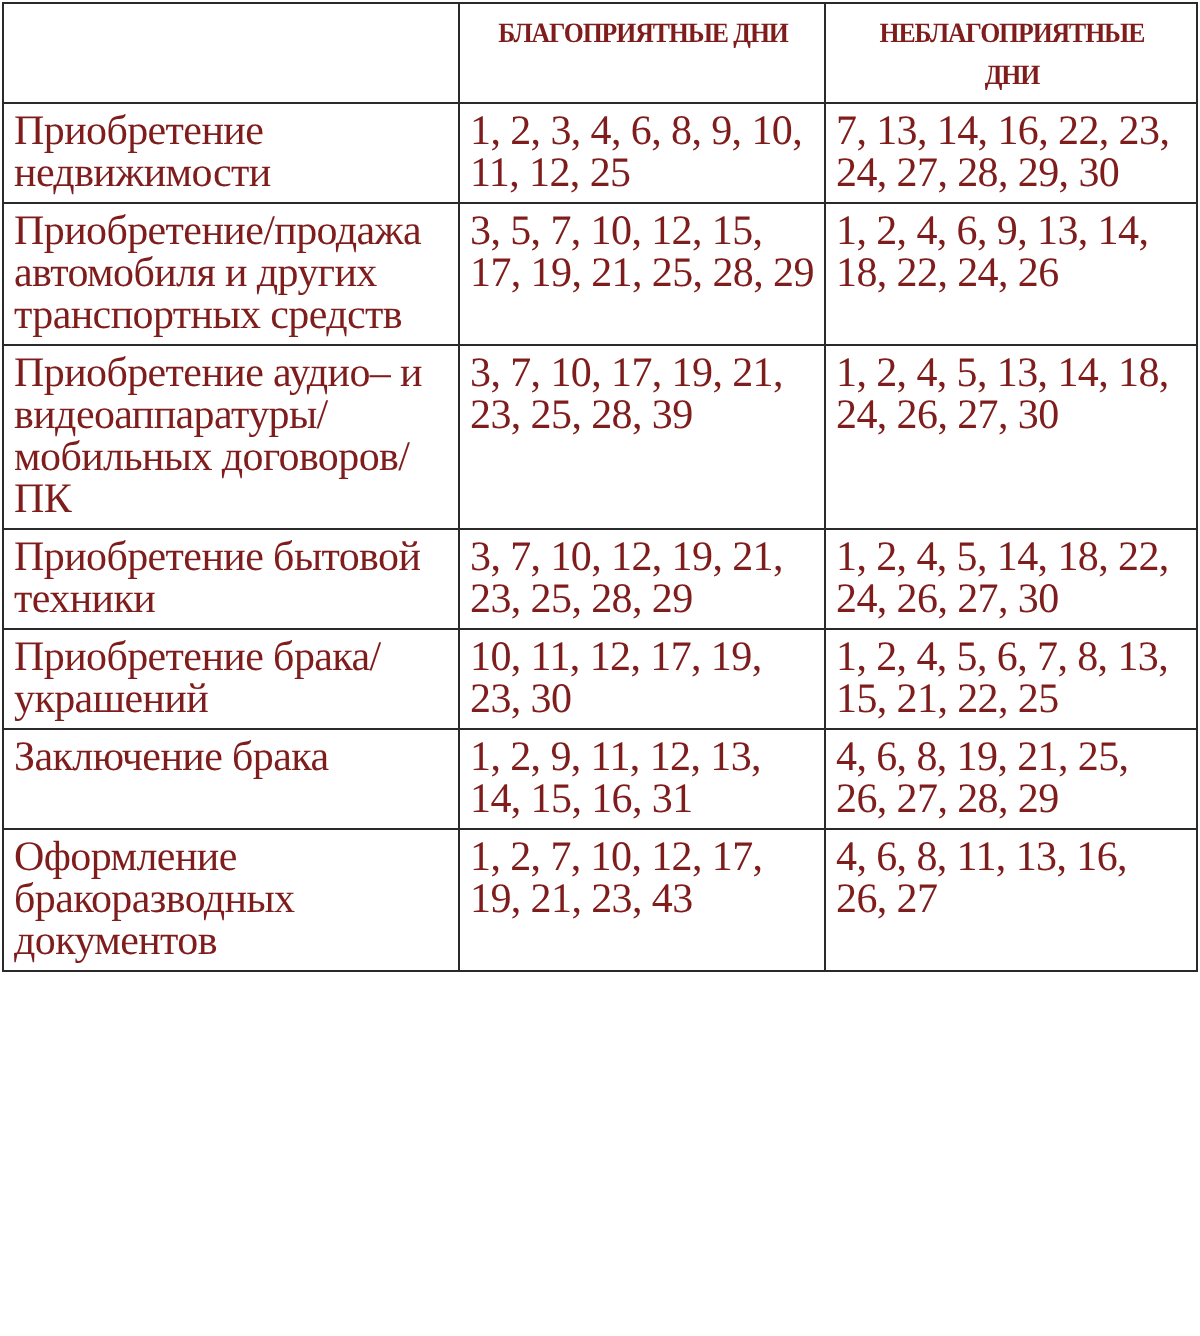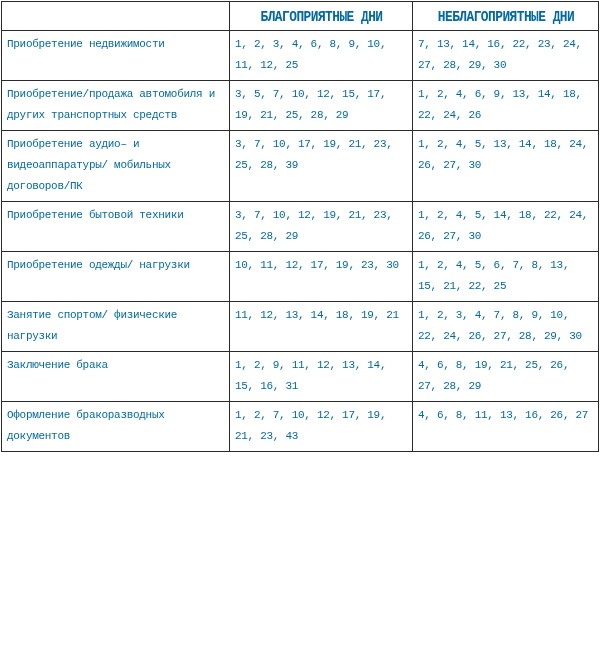--- a/index.html
+++ b/index.html
@@ -2,32 +2,32 @@
 <html><head>
 <meta charset="utf-8">
 <style>
   html, body { margin: 0; padding: 0; background: #ffffff; }
   body { width: 600px; height: 668px; overflow: hidden; }
   table {
     border-collapse: collapse;
     width: 597px;
     margin: 1px 0 0 1px;
     table-layout: fixed;
-    font-family: Liberation Mono, monospace;
-    color: #0369a1;
+    font-family: Liberation Serif, serif;
+    color: #7f1d1d;
   }
   col.c1 { width: 228px; }
   col.c2 { width: 183px; }
   col.c3 { width: 186px; }
   th, td {
     border: 1.5px solid #2a2a2a;
     vertical-align: top;
     text-align: left;
     padding: 3px 5px 4px 5px;
-    font-size: 11px;
+    font-size: 21px;
     line-height: 21px;
     letter-spacing: -0.3px;
   }
   th {
     font-weight: bold;
     font-size: 14px;
     letter-spacing: -0.6px;
     text-transform: uppercase;
     height: 20px;
     padding-top: 5px;
@@ -68,28 +68,23 @@
       <td class="act">Приобретение аудио– и видеоаппаратуры/ мобильных договоров/ПК</td>
       <td>3, 7, 10, 17, 19, 21, 23, 25, 28, 39</td>
       <td>1, 2, 4, 5, 13, 14, 18, 24, 26, 27, 30</td>
     </tr>
     <tr>
       <td class="act">Приобретение бытовой техники</td>
       <td>3, 7, 10, 12, 19, 21, 23, 25, 28, 29</td>
       <td>1, 2, 4, 5, 14, 18, 22, 24, 26, 27, 30</td>
     </tr>
     <tr>
-      <td class="act">Приобретение одежды/ нагрузки</td>
+      <td class="act">Приобретение брака/ украшений</td>
       <td>10, 11, 12, 17, 19, 23, 30</td>
       <td>1, 2, 4, 5, 6, 7, 8, 13, 15, 21, 22, 25</td>
-    </tr>
-    <tr>
-      <td class="act">Занятие спортом/ физические нагрузки</td>
-      <td>11, 12, 13, 14, 18, 19, 21</td>
-      <td>1, 2, 3, 4, 7, 8, 9, 10, 22, 24, 26, 27, 28, 29, 30</td>
     </tr>
     <tr>
       <td class="act">Заключение брака</td>
       <td>1, 2, 9, 11, 12, 13, 14, 15, 16, 31</td>
       <td>4, 6, 8, 19, 21, 25, 26, 27, 28, 29</td>
     </tr>
     <tr>
       <td class="act">Оформление бракоразводных документов</td>
       <td>1, 2, 7, 10, 12, 17, 19, 21, 23, 43</td>
       <td>4, 6, 8, 11, 13, 16, 26, 27</td>

